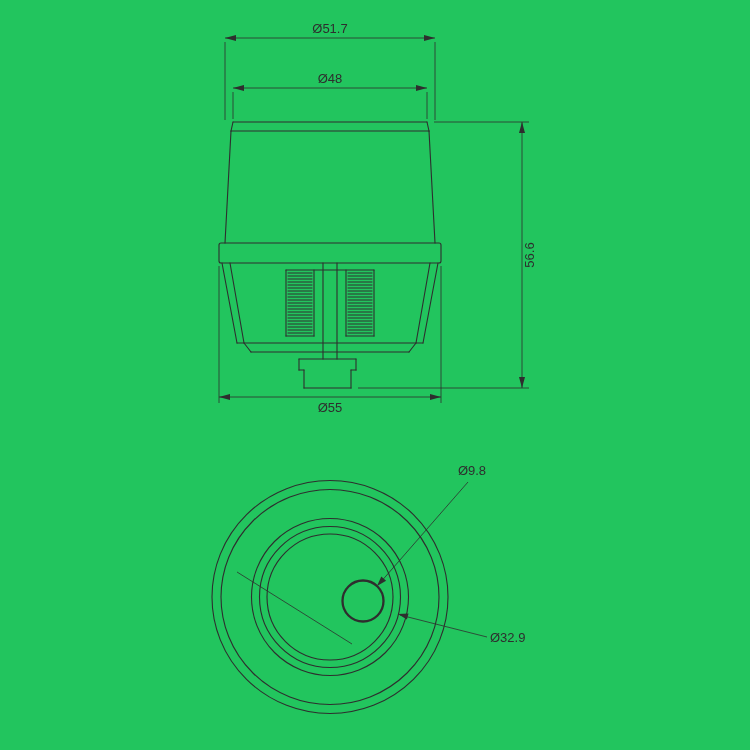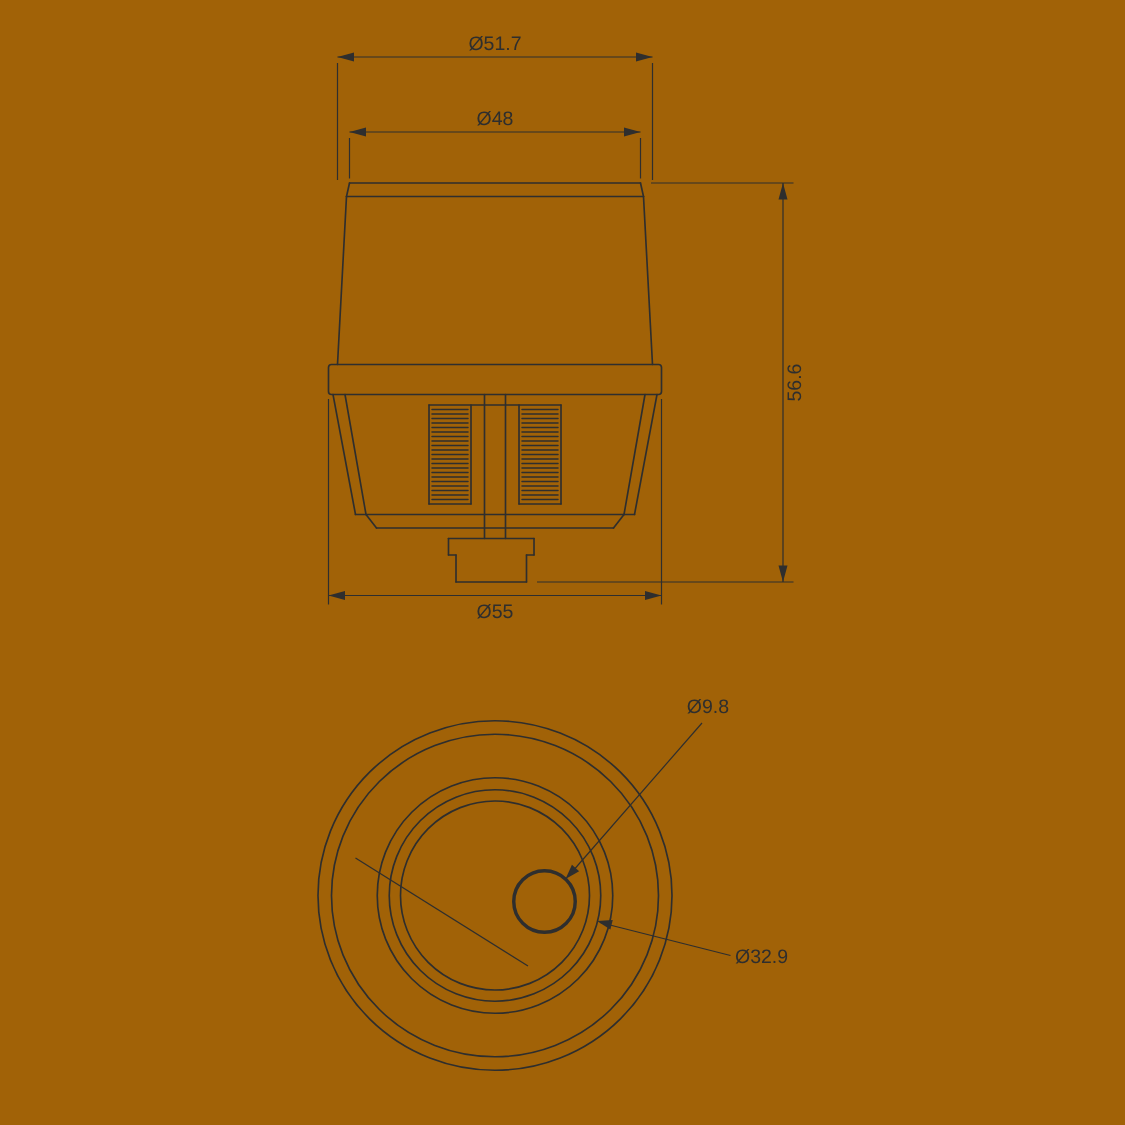--- a/index.html
+++ b/index.html
@@ -1,16 +1,16 @@
 <!DOCTYPE html>
 <html style="--ln: #2e2e2e;"><head>
 <meta charset="utf-8">
 <style>
   html,body{margin:0;padding:0;background:#ffffff;}
-  .page{width:750px;height:750px;position:relative;background:#a16207;overflow:hidden;
+  .page{width:750px;height:750px;position:relative;background:#22c55e;overflow:hidden;
         font-family:"Liberation Sans", sans-serif;}
   svg{display:block;}
   
   .o line,.o rect,.o polyline{stroke:var(--ln,#2e2e2e);stroke-width:1.1;fill:none;stroke-linecap:round;}
   
   .d line{stroke:var(--ln,#2e2e2e);stroke-width:0.8;fill:none;}
   .d polygon{fill:var(--ln,#2e2e2e);stroke:none;}
   
   .c circle,.c ellipse{stroke:var(--ln,#2e2e2e);stroke-width:1.1;fill:none;}
   .c .bold{stroke-width:2.3;}

